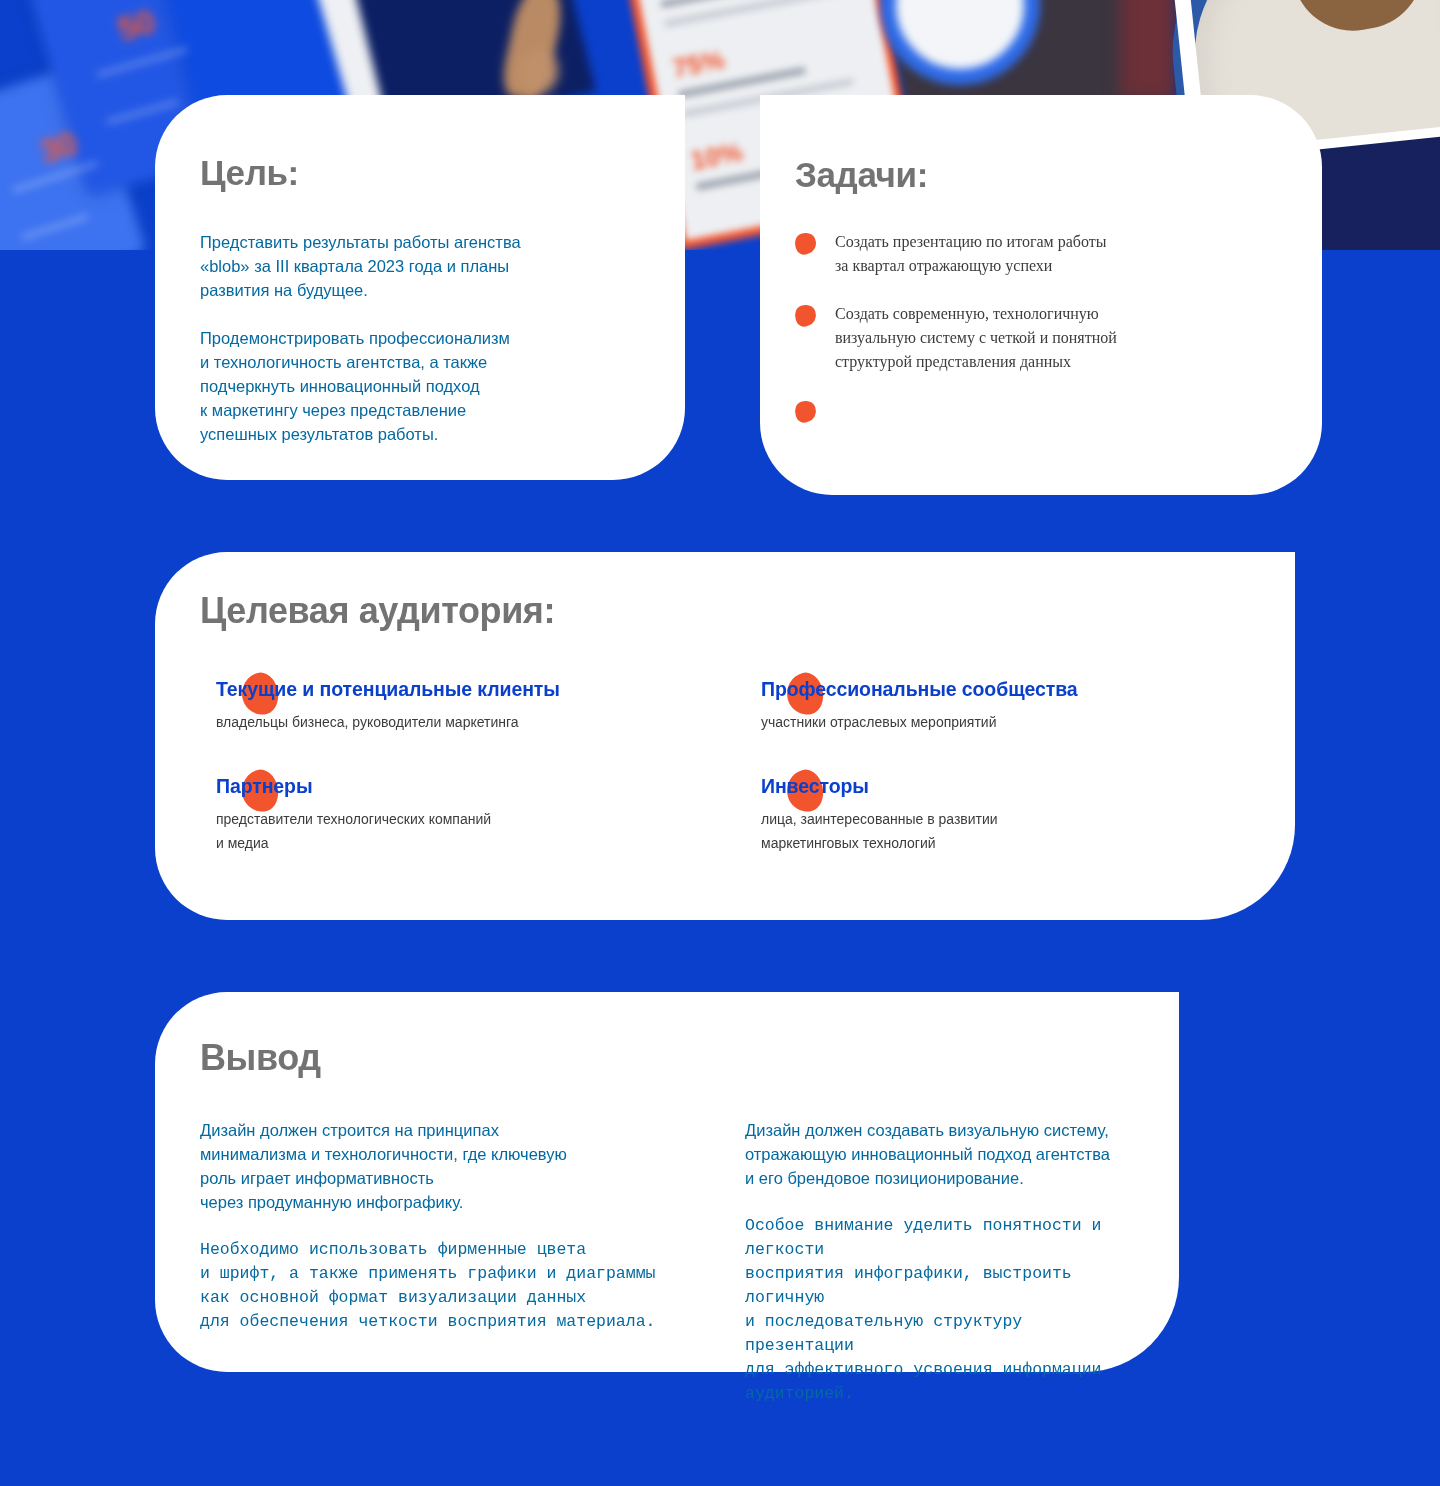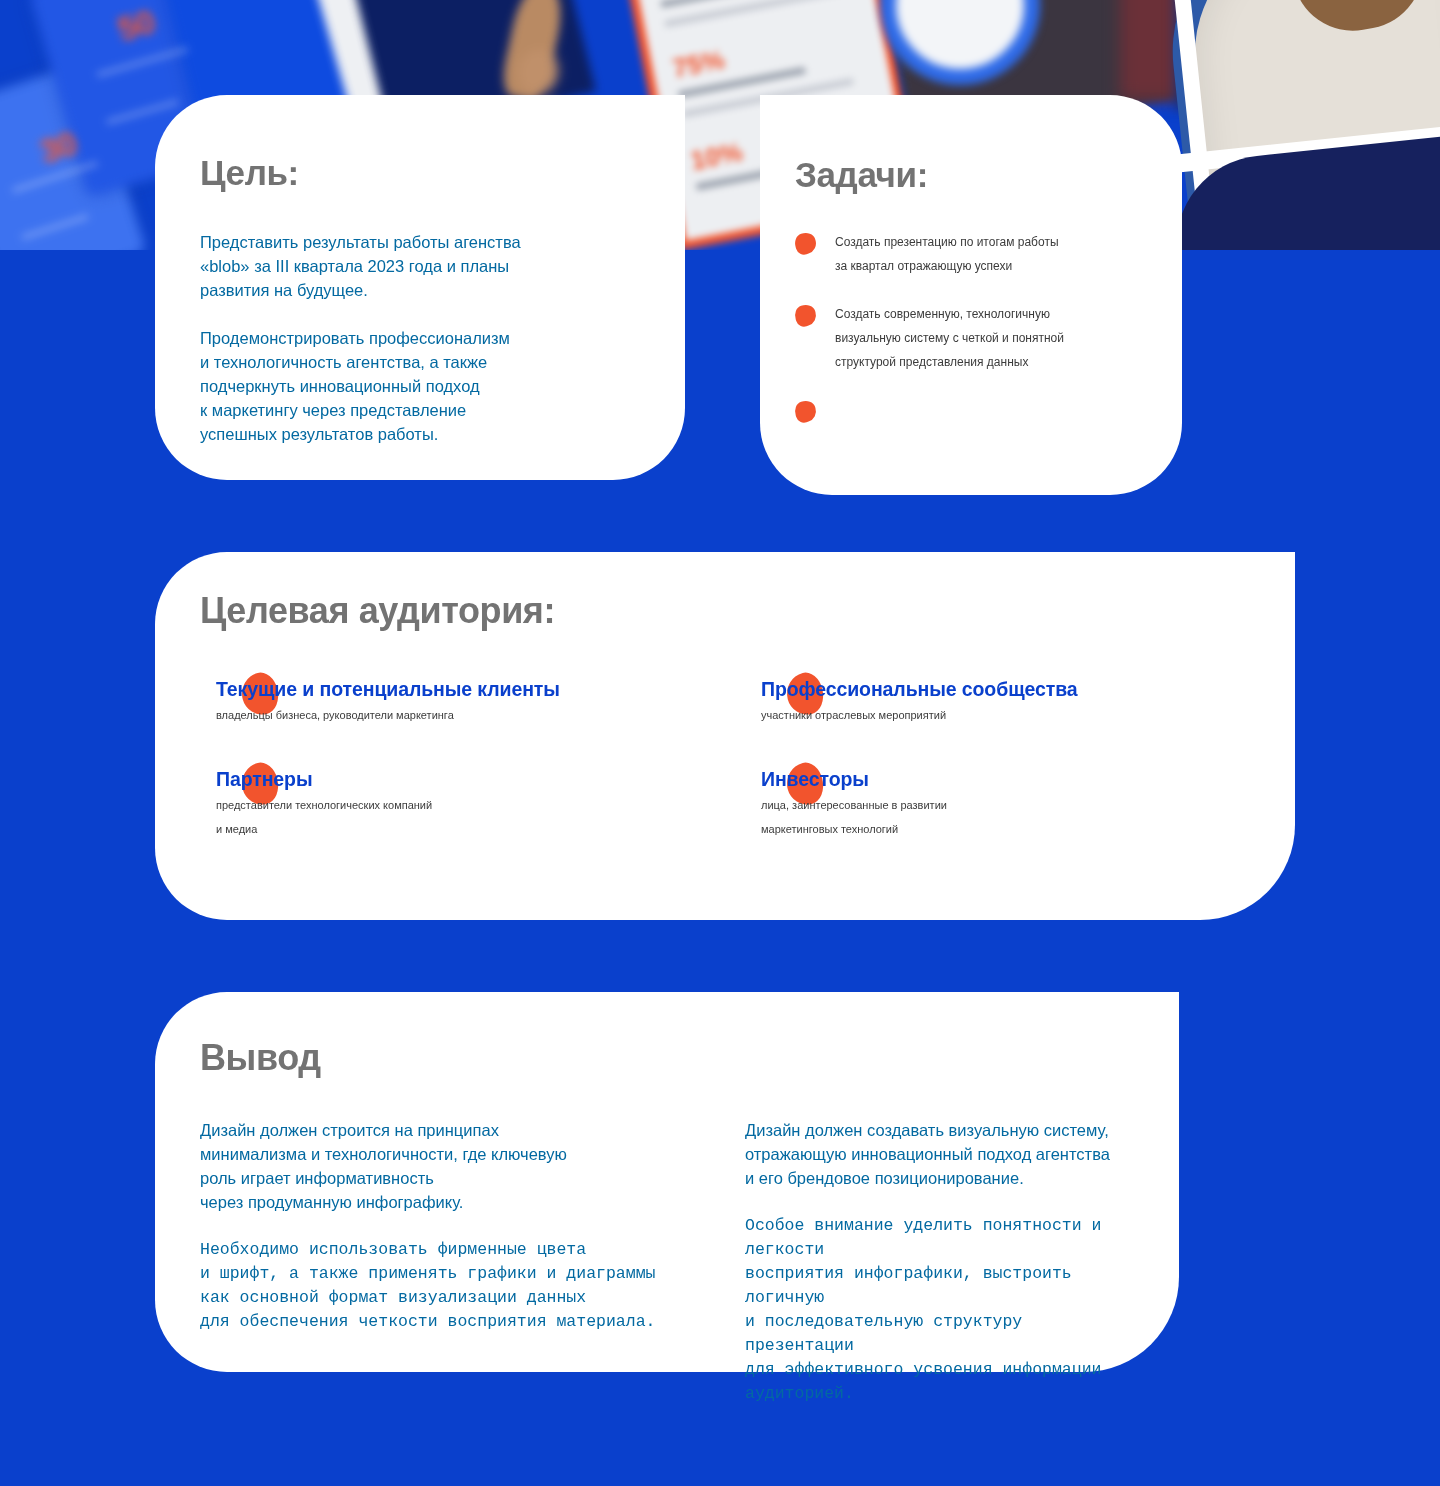--- a/index.html
+++ b/index.html
@@ -232,21 +232,21 @@
   #card-goal {
     left: 155px; top: 95px;
     width: 530px; height: 385px;
     border-radius: 72px 72px 72px 72px;
     border-top-right-radius: 0;
   }
   #card-goal .inner { padding: 60px 55px 0 45px; }
 
   #card-tasks {
     left: 760px; top: 95px;
-    width: 422px; height: 400px;
+    width: 562px; height: 400px;
     border-radius: 72px;
     border-top-left-radius: 0;
   }
   #card-tasks .inner { padding: 62px 40px 0 35px; }
 
   #card-audience {
     left: 155px; top: 552px;
     width: 1140px; height: 368px;
     border-radius: 72px 0 0 72px;
     border-bottom-right-radius: 95px;
@@ -298,23 +298,24 @@
     flex: 0 0 auto;
     width: 21px; height: 21px;
     background: #F2542D;
     border-radius: 48% 60% 55% 42% / 58% 45% 55% 42%;
     margin-right: 19px;
     margin-top: 3px;
     transform: rotate(-18deg);
   }
   .task-text {
     color: #3C3C3C;
-    font-size: 12px;
+    font-size: 16px;
     line-height: 24px;
     white-space: pre-line;
+    font-family: Liberation Serif, serif;
   }
 
   
   .aud-grid {
     margin-top: 48px;
     display: grid;
     grid-template-columns: 545px 1fr;
     grid-row-gap: 40px;
   }
   .aud-item { position: relative; padding-left: 16px; }
@@ -333,23 +334,23 @@
     color: #0A40CC;
     font-size: 19.5px;
     font-weight: 700;
     line-height: 24px;
     letter-spacing: -0.1px;
   }
   .aud-sub {
     position: relative;
     z-index: 1;
     color: #3C3C3C;
-    font-size: 11px;
+    font-size: 14px;
     line-height: 24px;
-    margin-top: 2px;
+    margin-top: 9px;
     white-space: pre-line;
   }
 
   
   .concl-grid {
     margin-top: 42px;
     display: grid;
     grid-template-columns: 545px 1fr;
   }
   .concl-col .body-p + .body-p { margin-top: 24px; font-family: Liberation Mono, monospace; }

